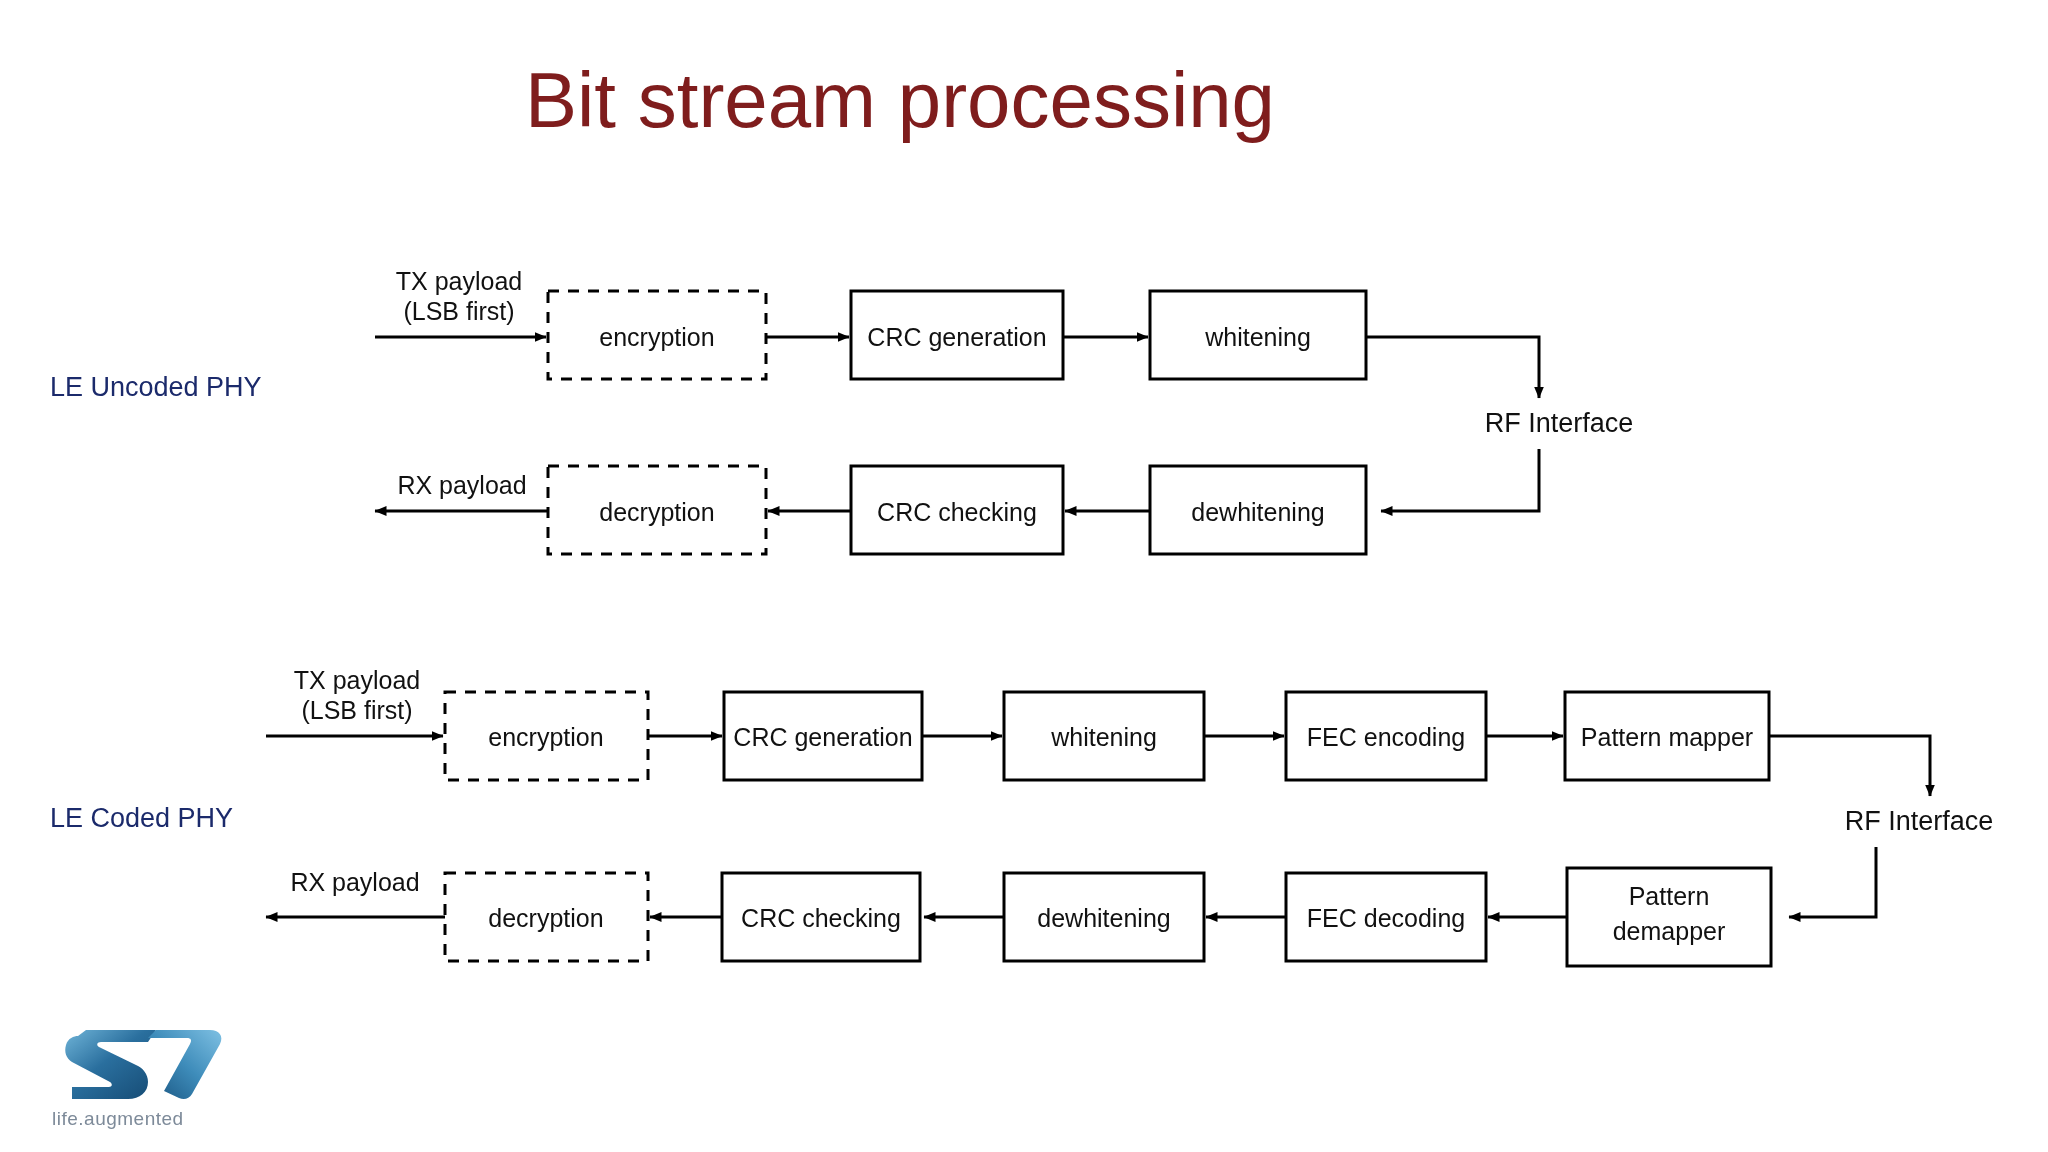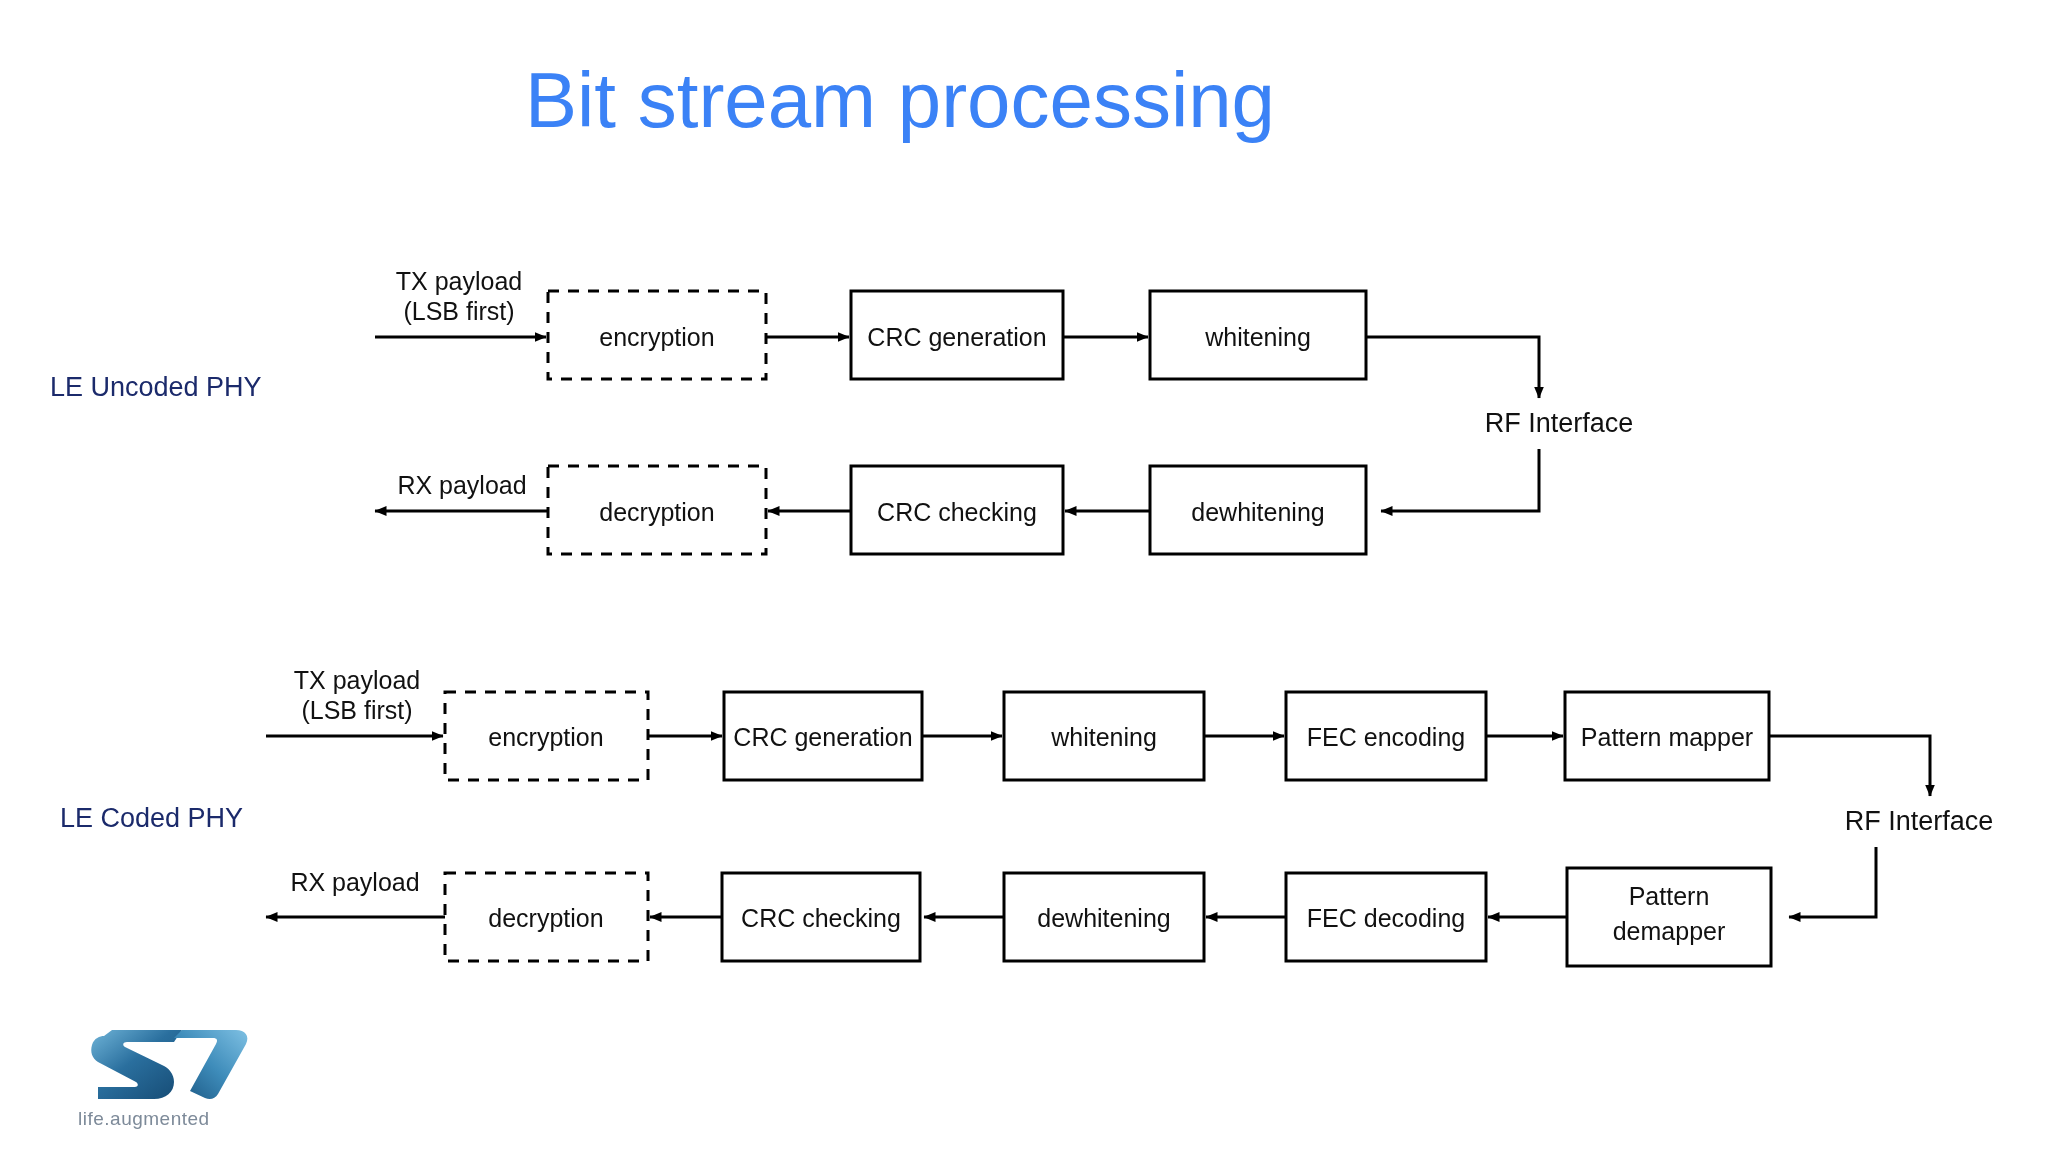--- a/index.html
+++ b/index.html
@@ -21,51 +21,50 @@
   }
   .slide-title {
     position: absolute;
     left: 0;
     top: 55px;
     width: 1800px;
     text-align: center;
     font-family: "Liberation Sans", sans-serif;
     font-size: 78px;
     font-weight: 400;
-    color: #3b82f6;
+    color: #7f1d1d;
     letter-spacing: 0px;
     white-space: nowrap;
   }
   .phy-label {
     position: absolute;
     font-family: "Liberation Sans", sans-serif;
     font-size: 27px;
     font-weight: 400;
     color: #1b2a6b;
     white-space: nowrap;
     margin-left: 12px;
   }
   #phy-label-uncoded { left: 38px; top: 372px; }
-  #phy-label-coded   { left: 48px; top: 803px; }
+  #phy-label-coded   { left: 38px; top: 803px; }
 
   .diagram-svg {
     position: absolute;
     left: 0;
     top: 0;
     width: 2048px;
     height: 1152px;
     pointer-events: none;
   }
   .logo-wrap {
     position: absolute;
     left: 52px;
     top: 1022px;
     width: 180px;
     height: 110px;
-    margin-left: 26px;
   }
   .logo-tag {
     position: absolute;
     left: 0px;
     top: 86px;
     font-family: "Liberation Sans", sans-serif;
     font-size: 19px;
     color: #7d8a99;
     letter-spacing: 0.5px;
     white-space: nowrap;

